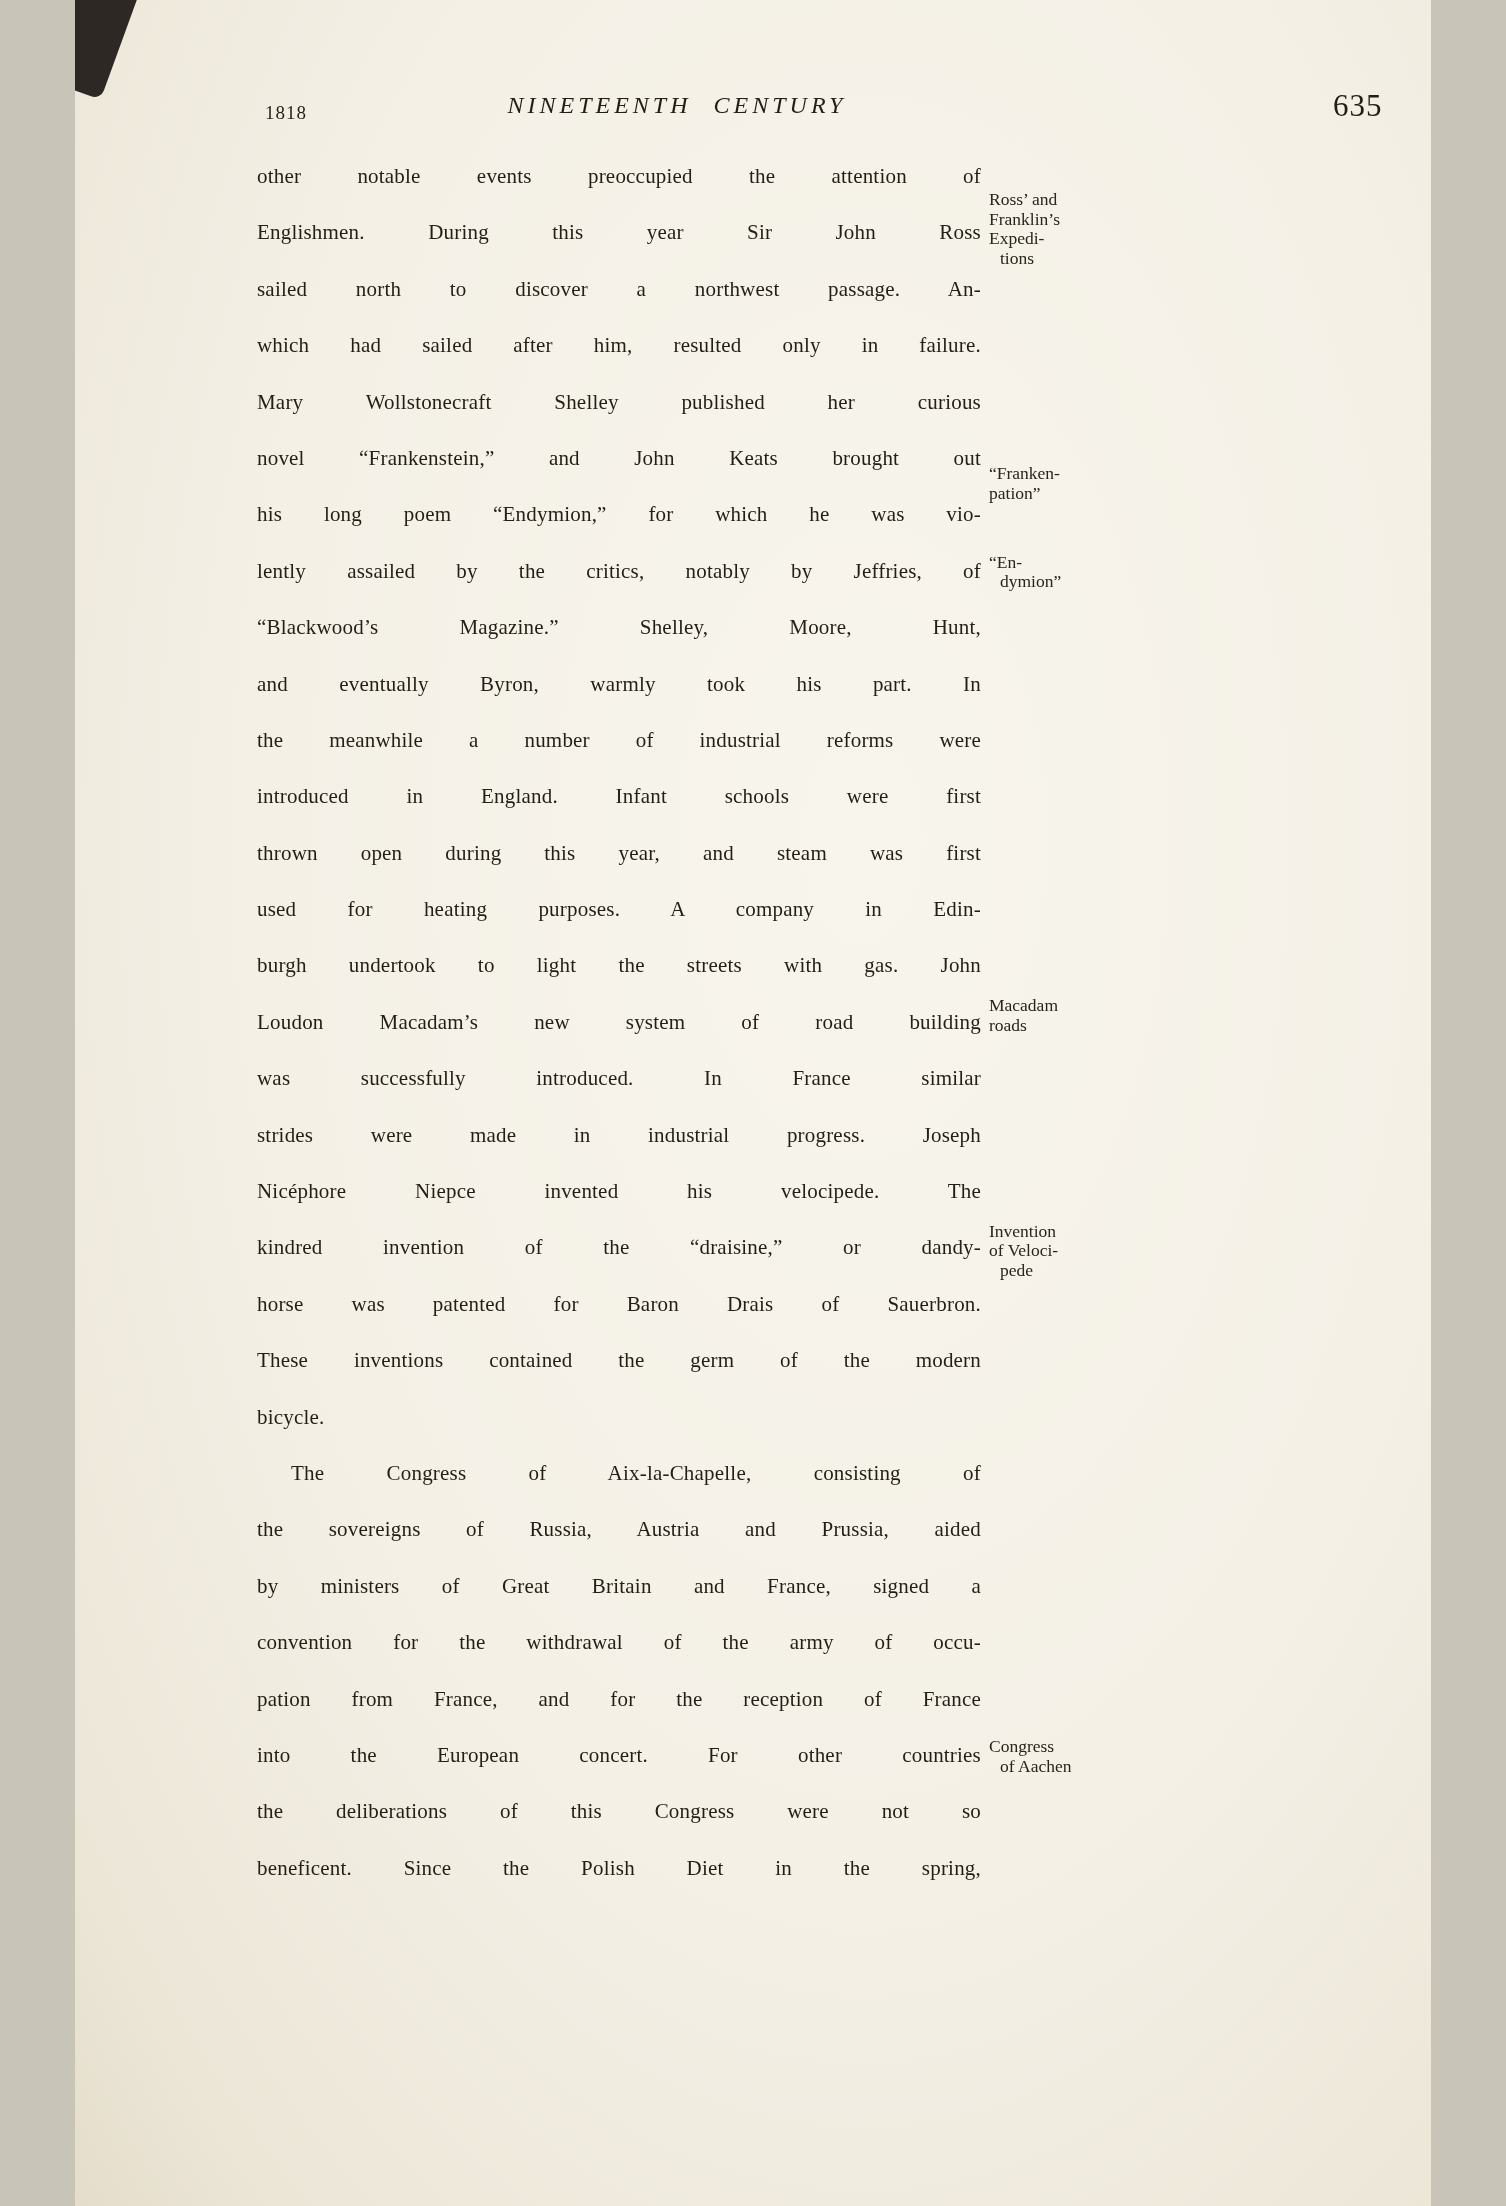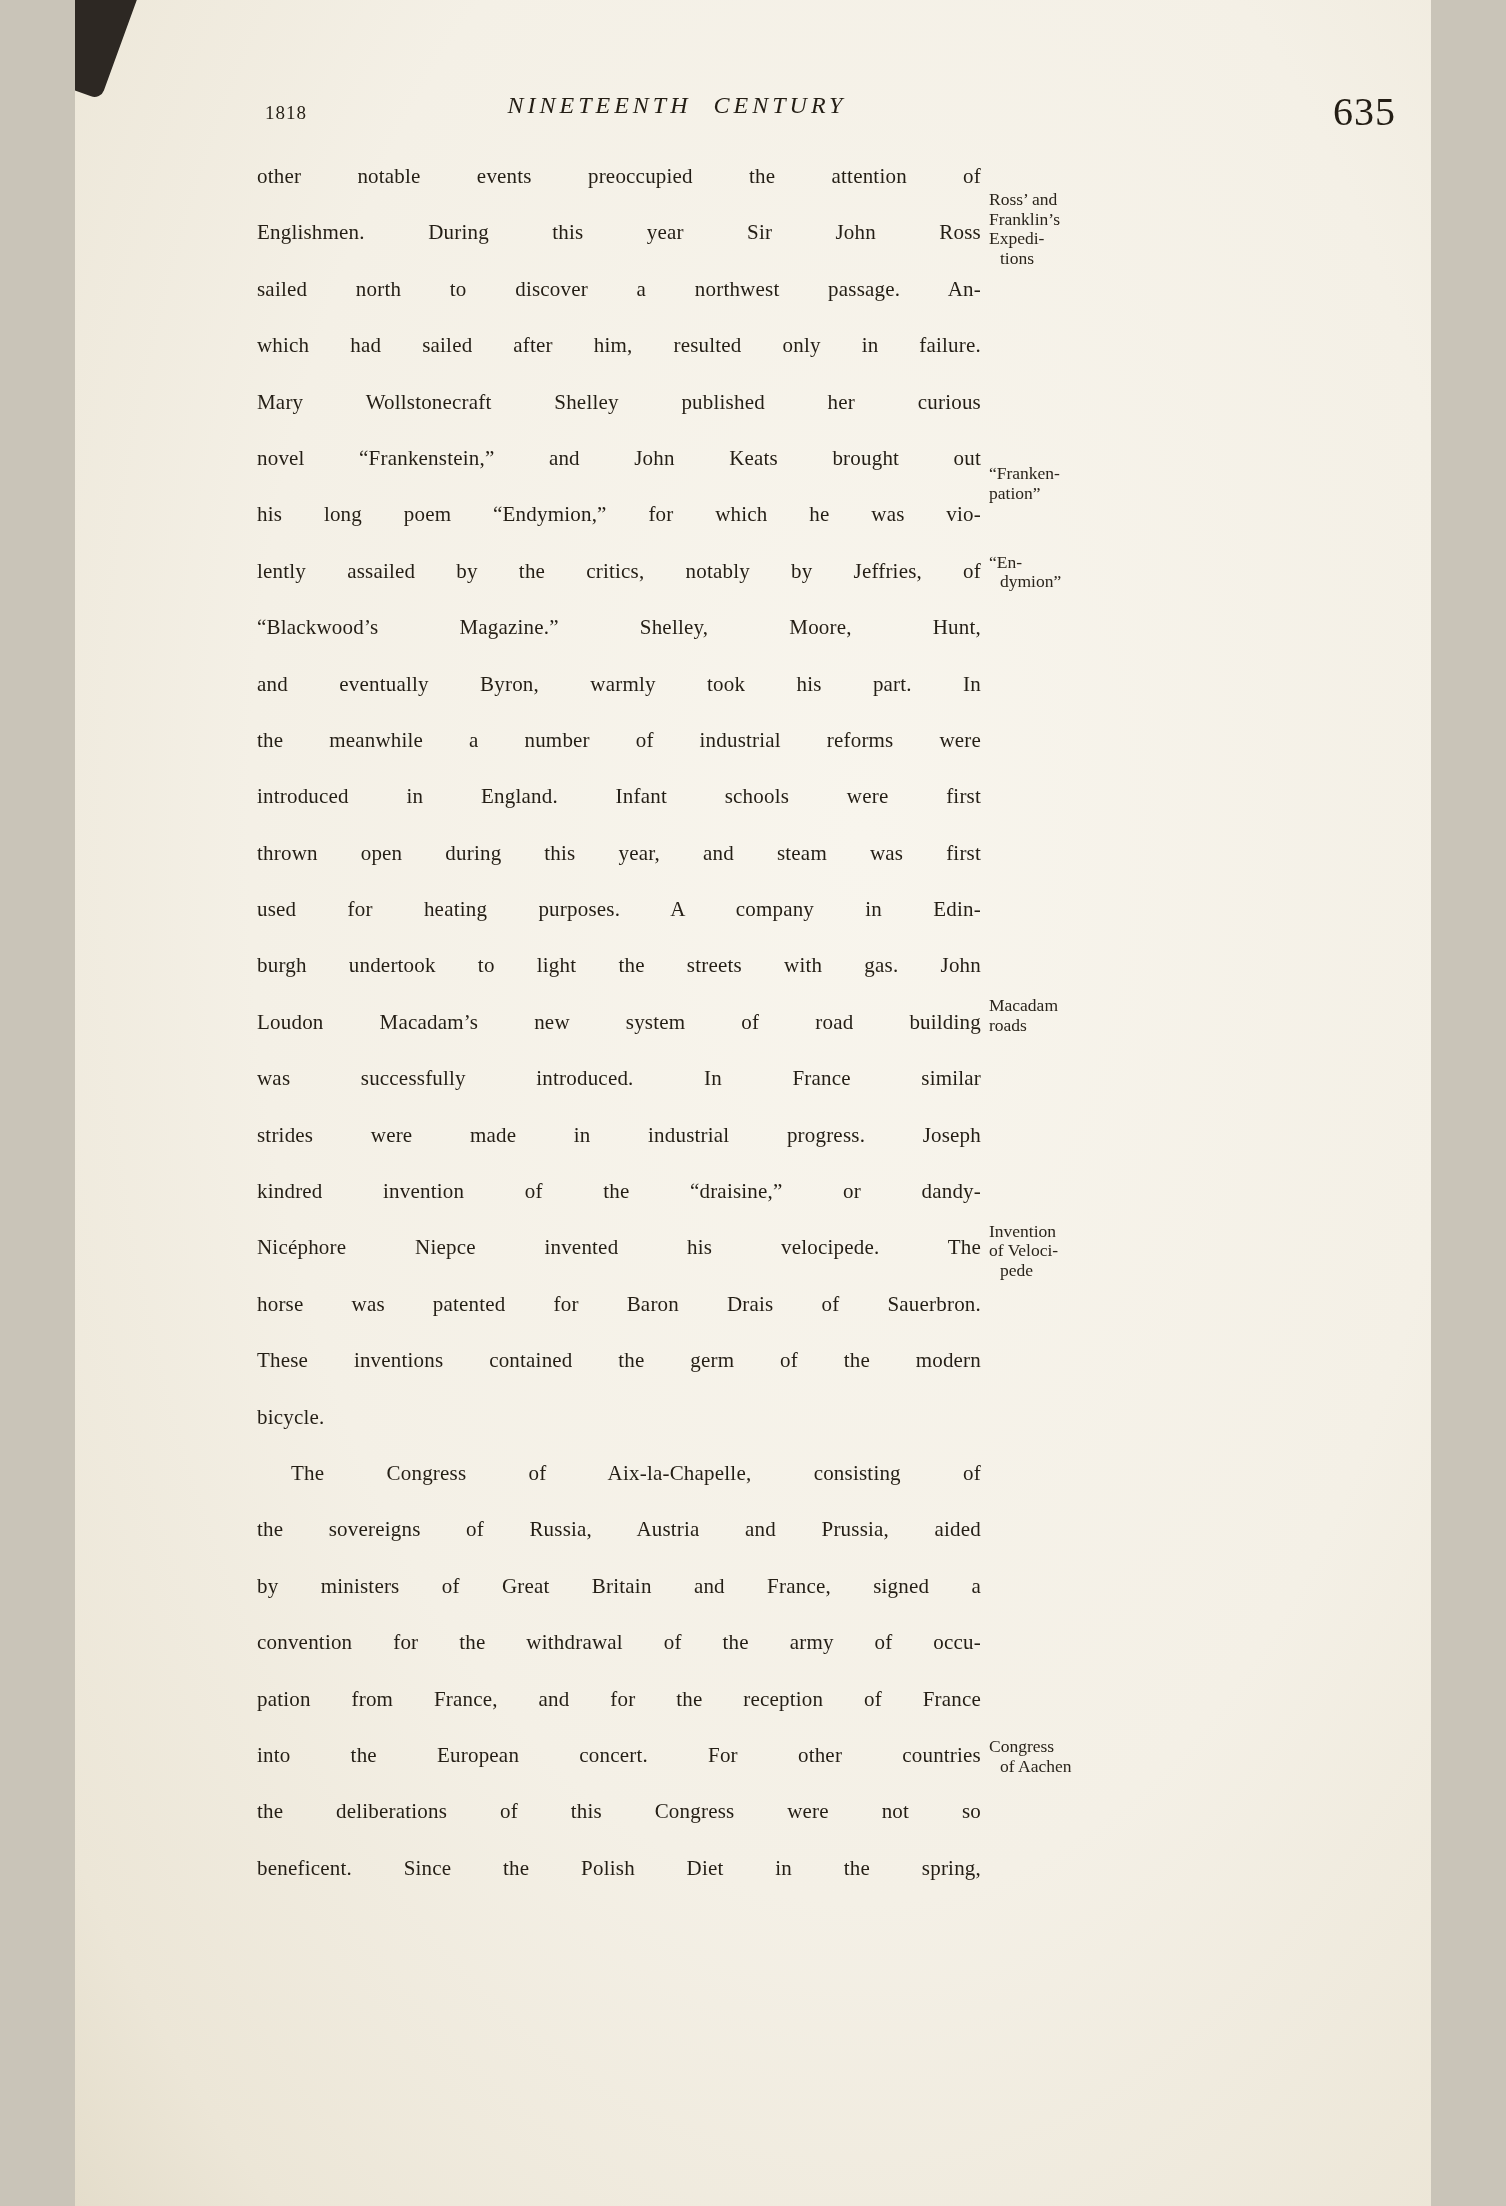--- a/index.html
+++ b/index.html
@@ -30,21 +30,21 @@
   .running-title {
     position: absolute; top: 92px; left: 182px; width: 840px;
     text-align: center;
     font-style: italic;
     font-size: 24px;
     letter-spacing: 4px;
     word-spacing: 12px;
   }
   .page-number {
     position: absolute; top: 88px; left: 1258px;
-    font-size: 40px; letter-spacing: 1px;
+    font-size: 31px; letter-spacing: 1px;
   }
   
   .body-col {
     position: absolute;
     top: 148px; left: 182px;
     width: 724px;
   }
   .text-line {
     height: 56.4px;
     font-size: 21px;
@@ -96,22 +96,22 @@
       <div class="text-line">“Blackwood’s Magazine.”  Shelley, Moore, Hunt,</div>
       <div class="text-line">and eventually Byron, warmly took his part.  In</div>
       <div class="text-line">the meanwhile a number of industrial reforms were</div>
       <div class="text-line">introduced in England.  Infant schools were first</div>
       <div class="text-line">thrown open during this year, and steam was first</div>
       <div class="text-line">used for heating purposes.  A company in Edin-</div>
       <div class="text-line">burgh undertook to light the streets with gas.  John</div>
       <div class="text-line">Loudon Macadam’s new system of road building</div>
       <div class="text-line">was successfully introduced.  In France similar</div>
       <div class="text-line">strides were made in industrial progress.  Joseph</div>
+      <div class="text-line">Nicéphore Niepce invented his velocipede.  The</div>
       <div class="text-line">kindred invention of the “draisine,” or dandy-</div>
-      <div class="text-line">Nicéphore Niepce invented his velocipede.  The</div>
       <div class="text-line">horse was patented for Baron Drais of Sauerbron.</div>
       <div class="text-line">These inventions contained the germ of the modern</div>
       <div class="text-line short">bicycle.</div>
       <div class="text-line indent">The Congress of Aix-la-Chapelle, consisting of</div>
       <div class="text-line">the sovereigns of Russia, Austria and Prussia, aided</div>
       <div class="text-line">by ministers of Great Britain and France, signed a</div>
       <div class="text-line">convention for the withdrawal of the army of occu-</div>
       <div class="text-line">pation from France, and for the reception of France</div>
       <div class="text-line">into the European concert.  For other countries</div>
       <div class="text-line">the deliberations of this Congress were not so</div>

